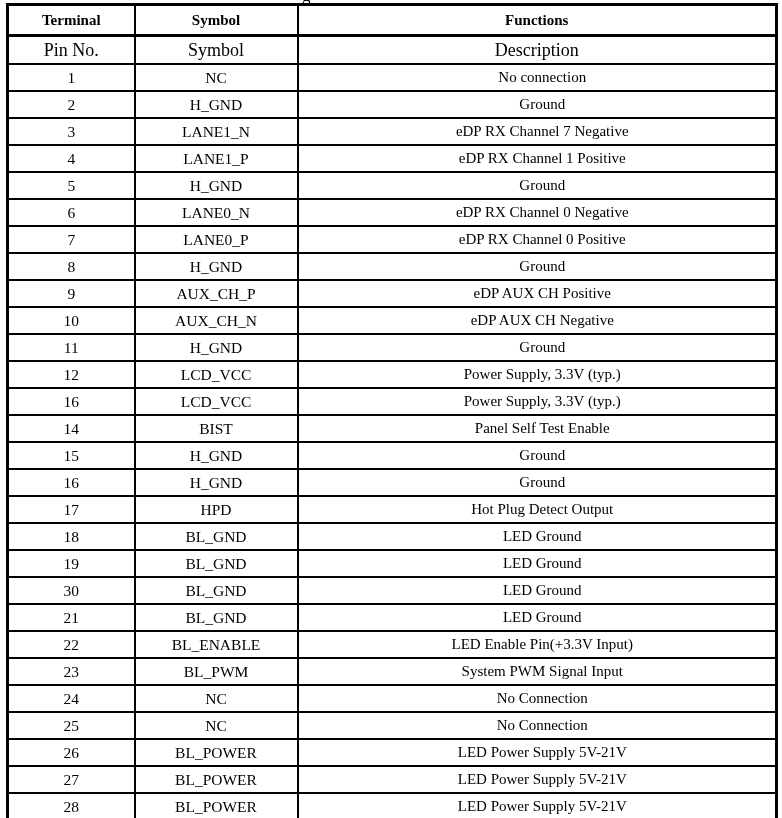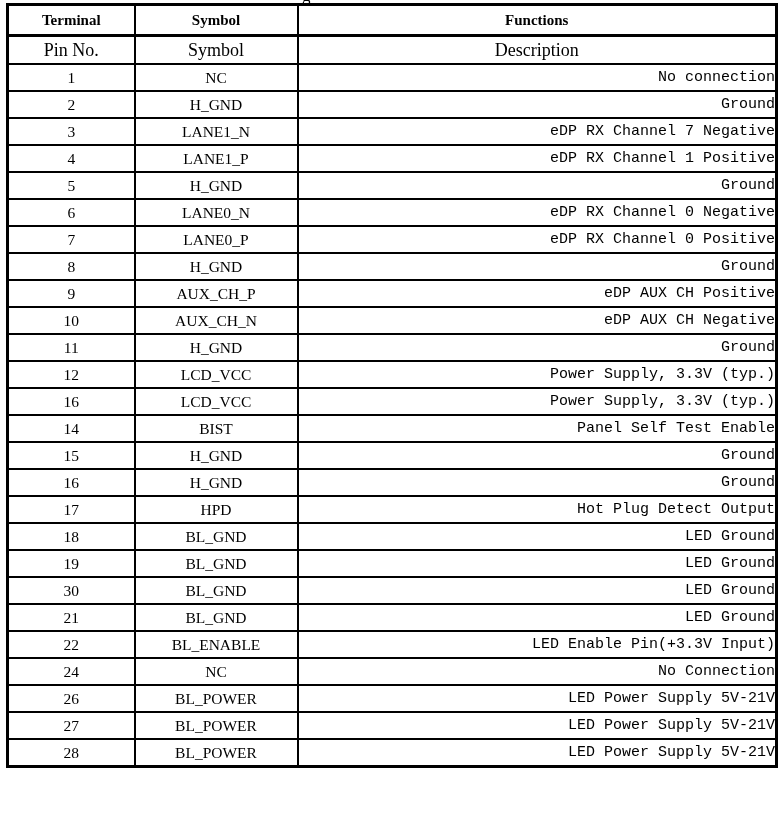--- a/index.html
+++ b/index.html
@@ -51,24 +51,23 @@
   tr.subheader-row td {
     height: 26px;
     font-size: 18px;
     font-weight: normal;
   }
   tr.data-row td {
     height: 25px;
     font-size: 15.5px;
   }
   tr.data-row td.desc {
-    text-align: right;
+    text-align: center;
     padding-left: 11px;
     font-size: 15px;
-    font-family: Liberation Mono, monospace;
   }
 </style>
 </head>
 <body>
 
 <span class="clipped-frag">g</span>
 
 <table class="pin-table">
   <colgroup>
     <col class="c1">
@@ -191,25 +190,35 @@
       <td class="pin">21</td>
       <td class="sym">BL_GND</td>
       <td class="desc">LED Ground</td>
     </tr>
     <tr class="data-row">
       <td class="pin">22</td>
       <td class="sym">BL_ENABLE</td>
       <td class="desc">LED Enable Pin(+3.3V Input)</td>
     </tr>
     <tr class="data-row">
+      <td class="pin">23</td>
+      <td class="sym">BL_PWM</td>
+      <td class="desc">System PWM Signal Input</td>
+    </tr>
+    <tr class="data-row">
       <td class="pin">24</td>
       <td class="sym">NC</td>
       <td class="desc">No Connection</td>
     </tr>
     <tr class="data-row">
+      <td class="pin">25</td>
+      <td class="sym">NC</td>
+      <td class="desc">No Connection</td>
+    </tr>
+    <tr class="data-row">
       <td class="pin">26</td>
       <td class="sym">BL_POWER</td>
       <td class="desc">LED Power Supply 5V-21V</td>
     </tr>
     <tr class="data-row">
       <td class="pin">27</td>
       <td class="sym">BL_POWER</td>
       <td class="desc">LED Power Supply 5V-21V</td>
     </tr>
     <tr class="data-row">

